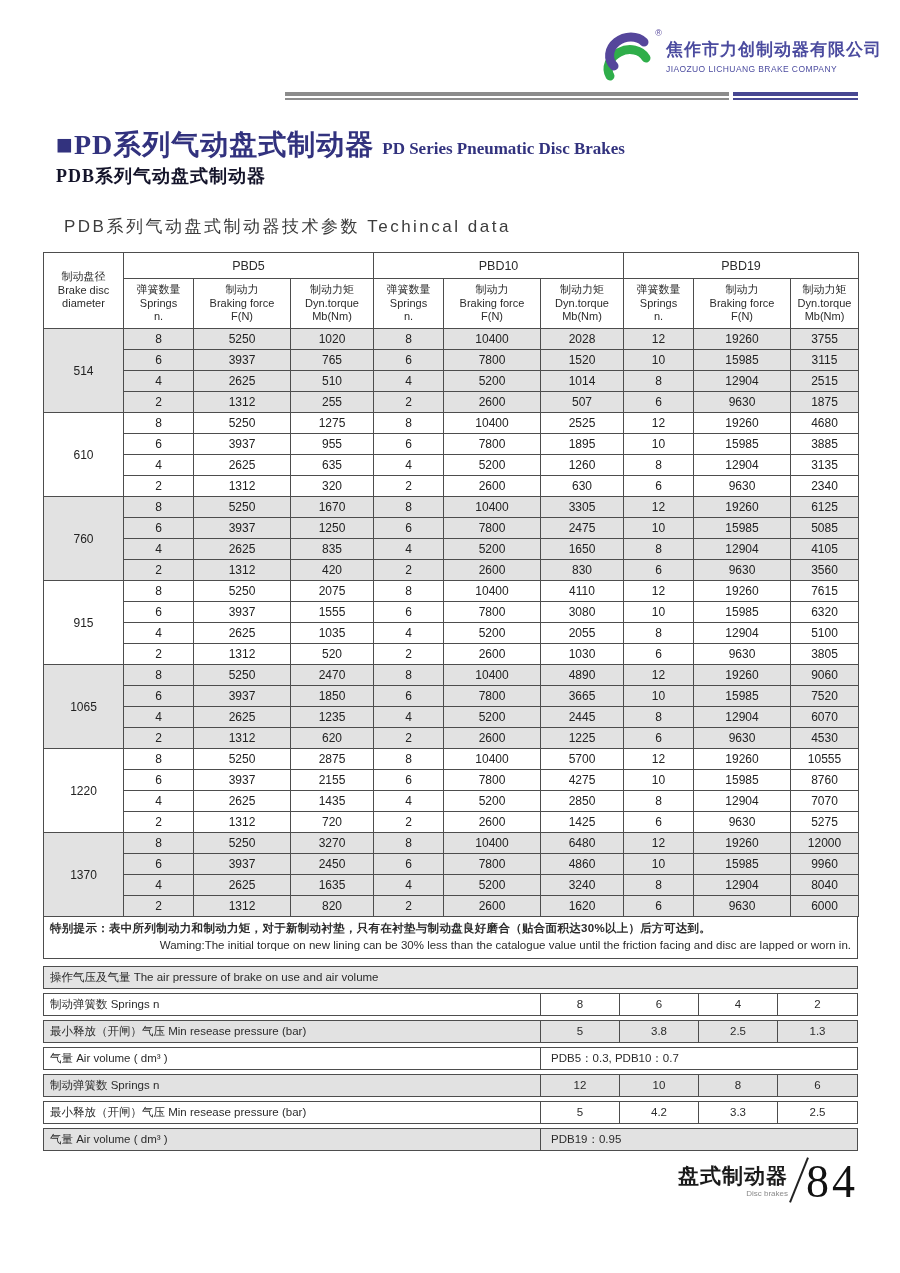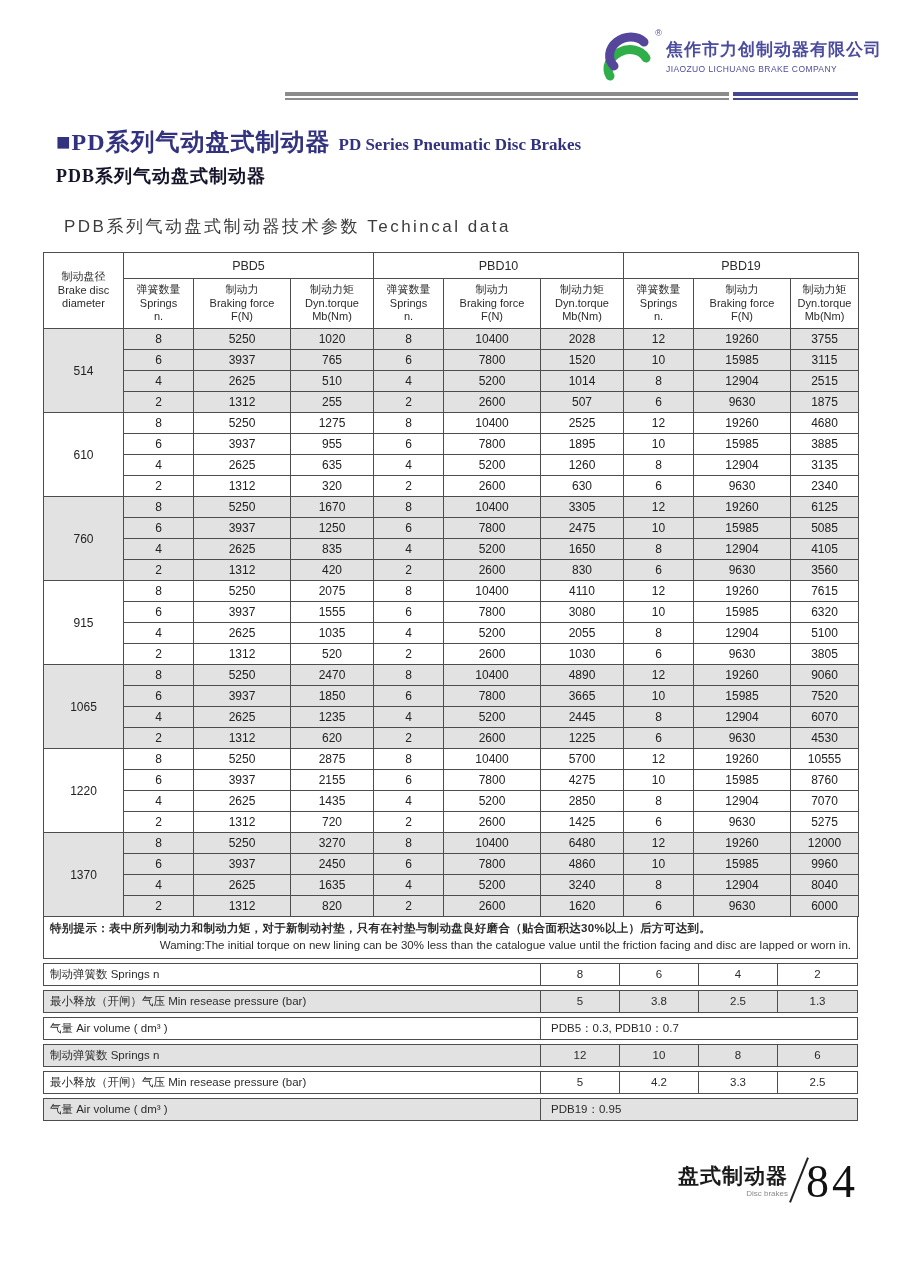--- a/index.html
+++ b/index.html
@@ -22,21 +22,21 @@
   .divider .seg { position:absolute; top:0; }
   .seg .thick { height:4px; }
   .seg .thin { height:2px; margin-top:2px; }
   .seg-gray { left:0; width:444px; }
   .seg-gray .thick, .seg-gray .thin { background:#8C8C8C; }
   .seg-purple { left:448px; width:125px; }
   .seg-purple .thick, .seg-purple .thin { background:#474792; }
 
   
   .series-title { position:absolute; top:126px; left:56px; font-family:"Liberation Serif","DejaVu Serif",serif; color:#32327E; white-space:nowrap; }
-  .series-title .cn { font-size:24px; font-weight:bold; letter-spacing:1px; }
+  .series-title .cn { font-size:28px; font-weight:bold; letter-spacing:1px; }
   .series-title .en { font-size:17px; font-weight:bold; margin-left:8px; }
   .sub-series { position:absolute; top:164px; left:56px; font-family:Liberation Serif, serif; font-size:18px; font-weight:bold; color:#14142A; letter-spacing:1px;text-align:right; }
   .table-title { position:absolute; top:215px; left:64px; font-size:17px; color:#3C3C3C; letter-spacing:2.5px; }
 
   
   .content { position:absolute; top:252px; left:43px; width:815px; }
 
   table.spec { border-collapse:collapse; width:815px; table-layout:fixed;padding-left:38px; }
   table.spec th, table.spec td { border:1px solid #4D4D4D; text-align:center; vertical-align:middle; }
   table.spec thead th { background:#ffffff; font-weight:normal; }
@@ -494,20 +494,21 @@
           <td>6000</td>
         </tr>
       </tbody>
   </table>
 
   <div class="note-box">
     <div class="note-cn">特别提示：表中所列制动力和制动力矩，对于新制动衬垫，只有在衬垫与制动盘良好磨合（贴合面积达30%以上）后方可达到。</div>
     <div class="note-en">Waming:The initial torque on new lining can be 30% less than the catalogue value until the friction facing and disc are lapped or worn in.</div>
   </div>
 
+  <div class="p-header">操作气压及气量 The air pressure of brake on use and air volume</div>
   <div>
       <div class="p-row">
         <div class="p-label">制动弹簧数  Springs n</div>
         <div class="p-val">8</div>
         <div class="p-val">6</div>
         <div class="p-val">4</div>
         <div class="p-val">2</div>
       </div>
       <div class="p-row shaded">
         <div class="p-label">最小释放（开闸）气压  Min resease pressure (bar)</div>

